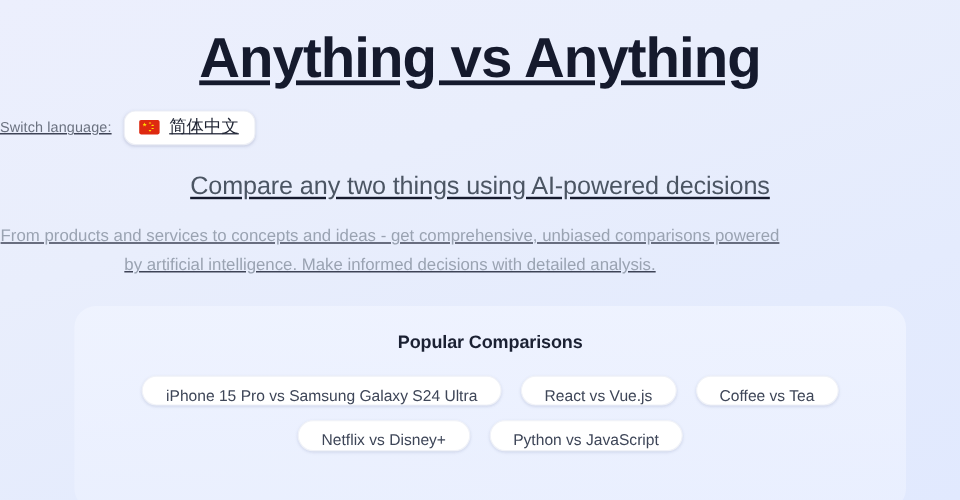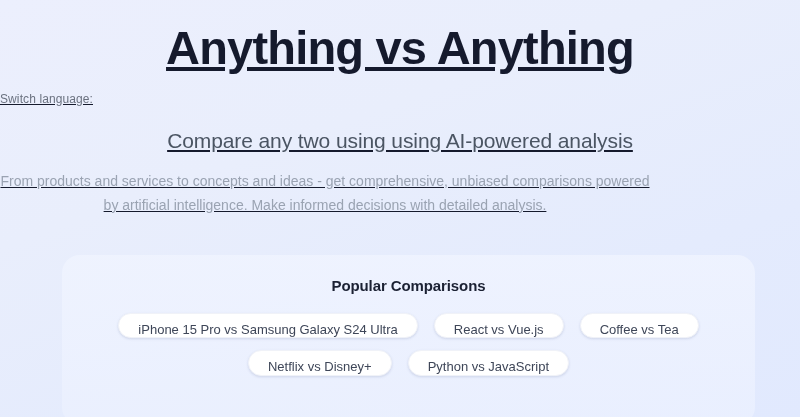--- a/index.html
+++ b/index.html
@@ -168,23 +168,27 @@
 </head>
 <body>
 
 <div class="page">
 
   <div class="hero">
     <h1 class="hero-title">Anything vs Anything</h1>
 
     <div class="lang-row">
       <span class="lang-label">Switch language:</span>
+      <button class="lang-button">
+        <span class="flag-icon"></span>
+        <span class="lang-text">简体中文</span>
+      </button>
     </div>
 
-    <h2 class="subtitle">Compare any two using using AI-powered analysis</h2>
+    <h2 class="subtitle">Compare any two things using AI-powered decisions</h2>
     <p class="description">From products and services to concepts and ideas - get comprehensive, unbiased comparisons powered by artificial intelligence. Make informed decisions with detailed analysis.</p>
   </div>
 
   <div class="card">
     <div class="card-title">Popular Comparisons</div>
     <div class="chips">
       <button class="chip">iPhone 15 Pro vs Samsung Galaxy S24 Ultra</button>
       <button class="chip">React vs Vue.js</button>
       <button class="chip">Coffee vs Tea</button>
       <button class="chip">Netflix vs Disney+</button>

